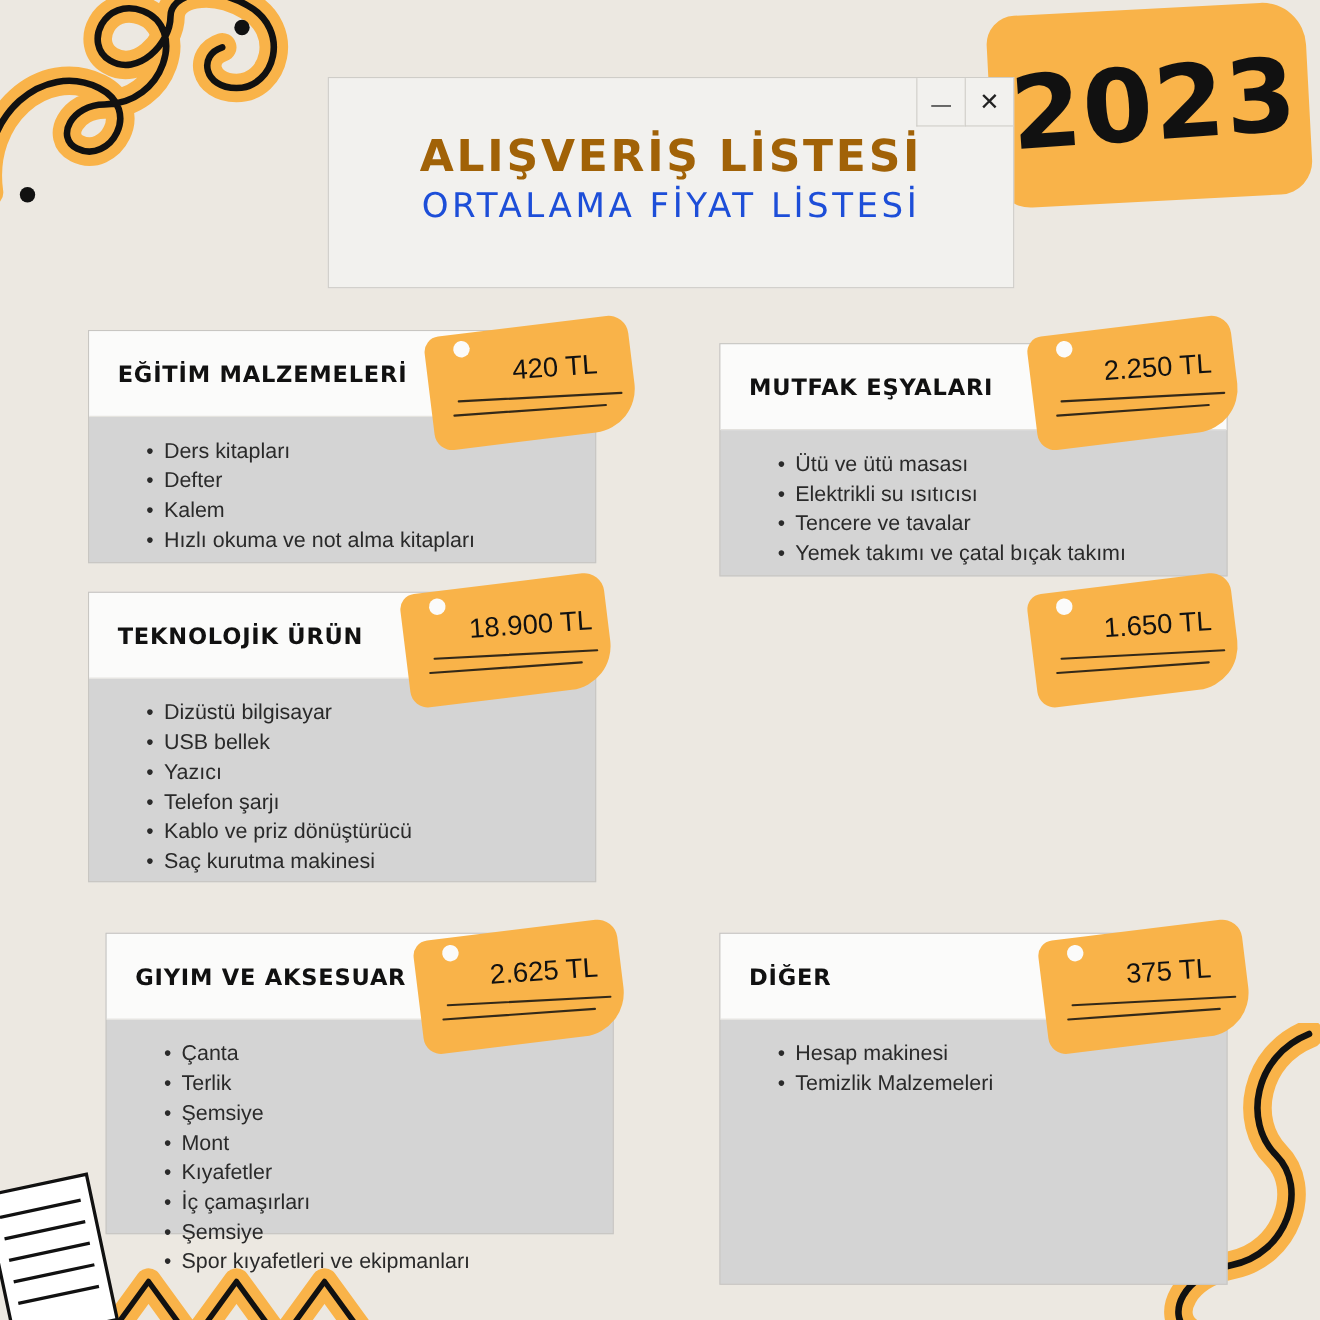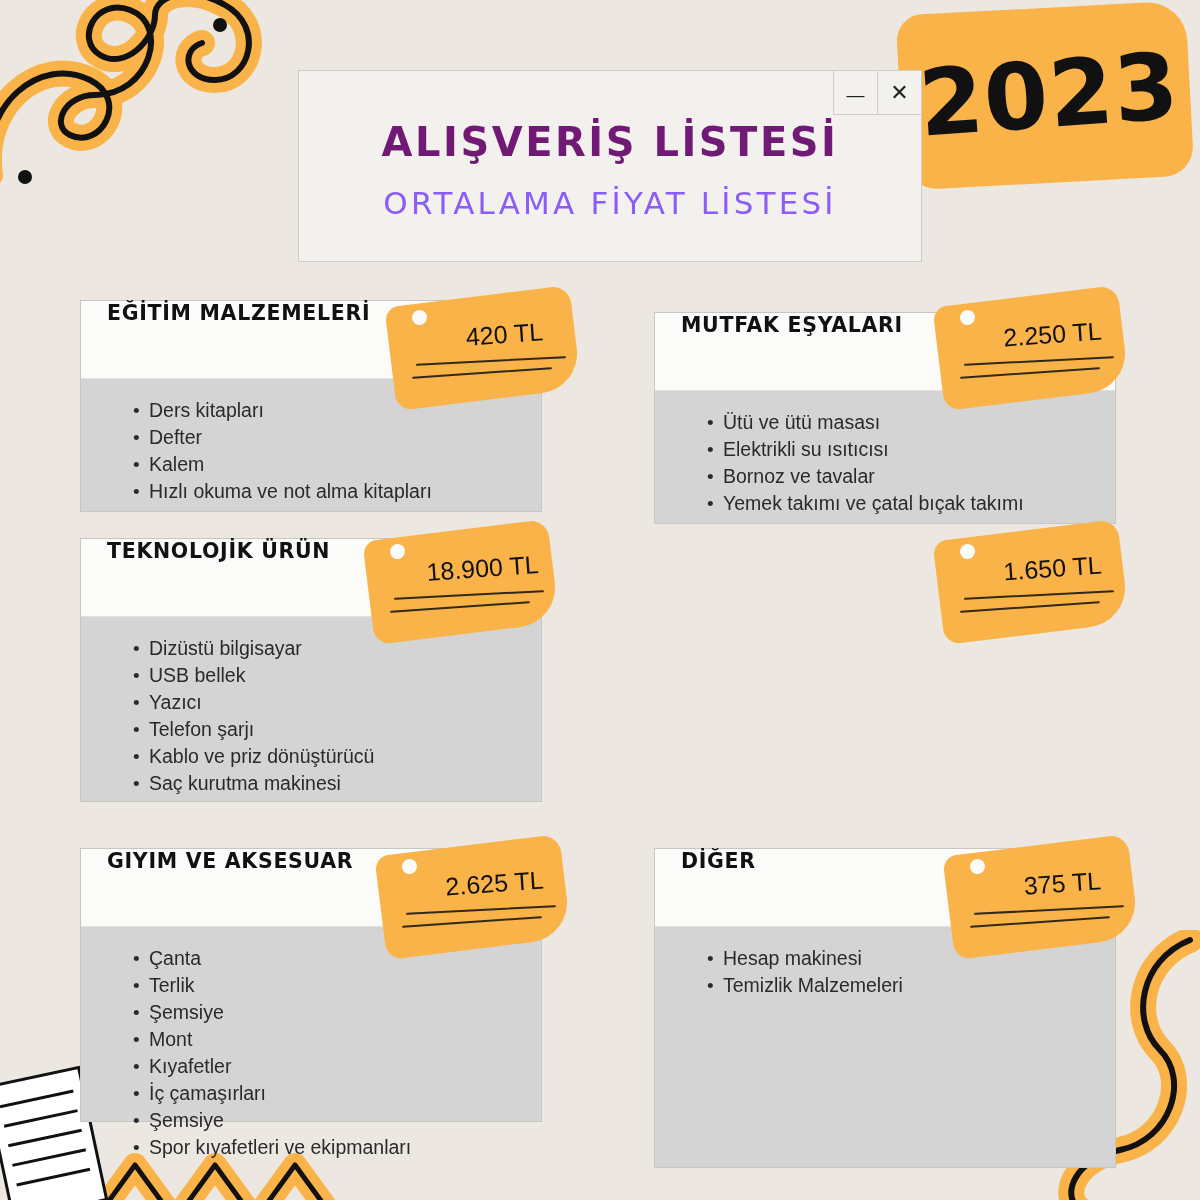--- a/index.html
+++ b/index.html
@@ -93,30 +93,30 @@
     line-height: 1;
   }
   .win-btn.min { font-size: 18px; align-items: flex-end; padding-bottom: 10px; }
   .title-main {
     text-align: center;
     margin-top: 48px;
     font-family: "DejaVu Sans", sans-serif;
     font-size: 40px;
     font-weight: bold;
     letter-spacing: 2.5px;
-    color: #701a75;
+    color: #a16207;
   }
   .title-sub {
     text-align: center;
-    margin-top: 20px;
+    margin-top: 4px;
     font-family: "DejaVu Sans", sans-serif;
     font-size: 31px;
     font-weight: normal;
     letter-spacing: 3.2px;
-    color: #8b5cf6;
+    color: #1d4ed8;
   }
 
   
   .cards {
     position: absolute;
     left: 0;
     top: 0;
     width: 1200px;
     height: 1200px;
   }
@@ -124,21 +124,21 @@
     position: absolute;
     width: 462px;
     box-sizing: border-box;
     background: #d4d4d4;
     border: 1px solid #c8c6c2;
   }
   .card-head {
     background: #fbfbfa;
     height: 78px;
     display: flex;
-    align-items: flex-start;
+    align-items: center;
     box-sizing: border-box;
     padding-left: 26px;
     border-bottom: 1px solid #e3e1dd;
   }
   .card-title {
     font-family: "DejaVu Sans", sans-serif;
     font-size: 20.5px;
     font-weight: bold;
     letter-spacing: 0.7px;
     color: #111;
@@ -289,21 +289,21 @@
     </div>
 
     <div class="card" style="left:654px; top:312px; height:212px;">
       <div class="card-head">
         <span class="card-title">MUTFAK EŞYALARI</span>
       </div>
       <div class="card-body">
         <ul>
           <li>Ütü ve ütü masası</li>
           <li>Elektrikli su ısıtıcısı</li>
-          <li>Bornoz ve tavalar</li>
+          <li>Tencere ve tavalar</li>
           <li>Yemek takımı ve çatal bıçak takımı</li>
         </ul>
       </div>
     </div>
     <div class="price-tag" style="left:938px; top:296px;">
       <div class="tagshape"></div>
       <div class="hole"></div>
       <div class="price-text">2.250 TL</div>
       <div class="line l1"></div>
       <div class="line l2"></div>
@@ -333,21 +333,21 @@
     </div>
 
     <div class="price-tag" style="left:938px; top:530px;">
       <div class="tagshape"></div>
       <div class="hole"></div>
       <div class="price-text">1.650 TL</div>
       <div class="line l1"></div>
       <div class="line l2"></div>
     </div>
 
-    <div class="card" style="left:80px; top:848px; height:274px;">
+    <div class="card" style="left:96px; top:848px; height:274px;">
       <div class="card-head">
         <span class="card-title">GIYIM VE AKSESUAR</span>
       </div>
       <div class="card-body">
         <ul>
           <li>Çanta</li>
           <li>Terlik</li>
           <li>Şemsiye</li>
           <li>Mont</li>
           <li>Kıyafetler</li>

